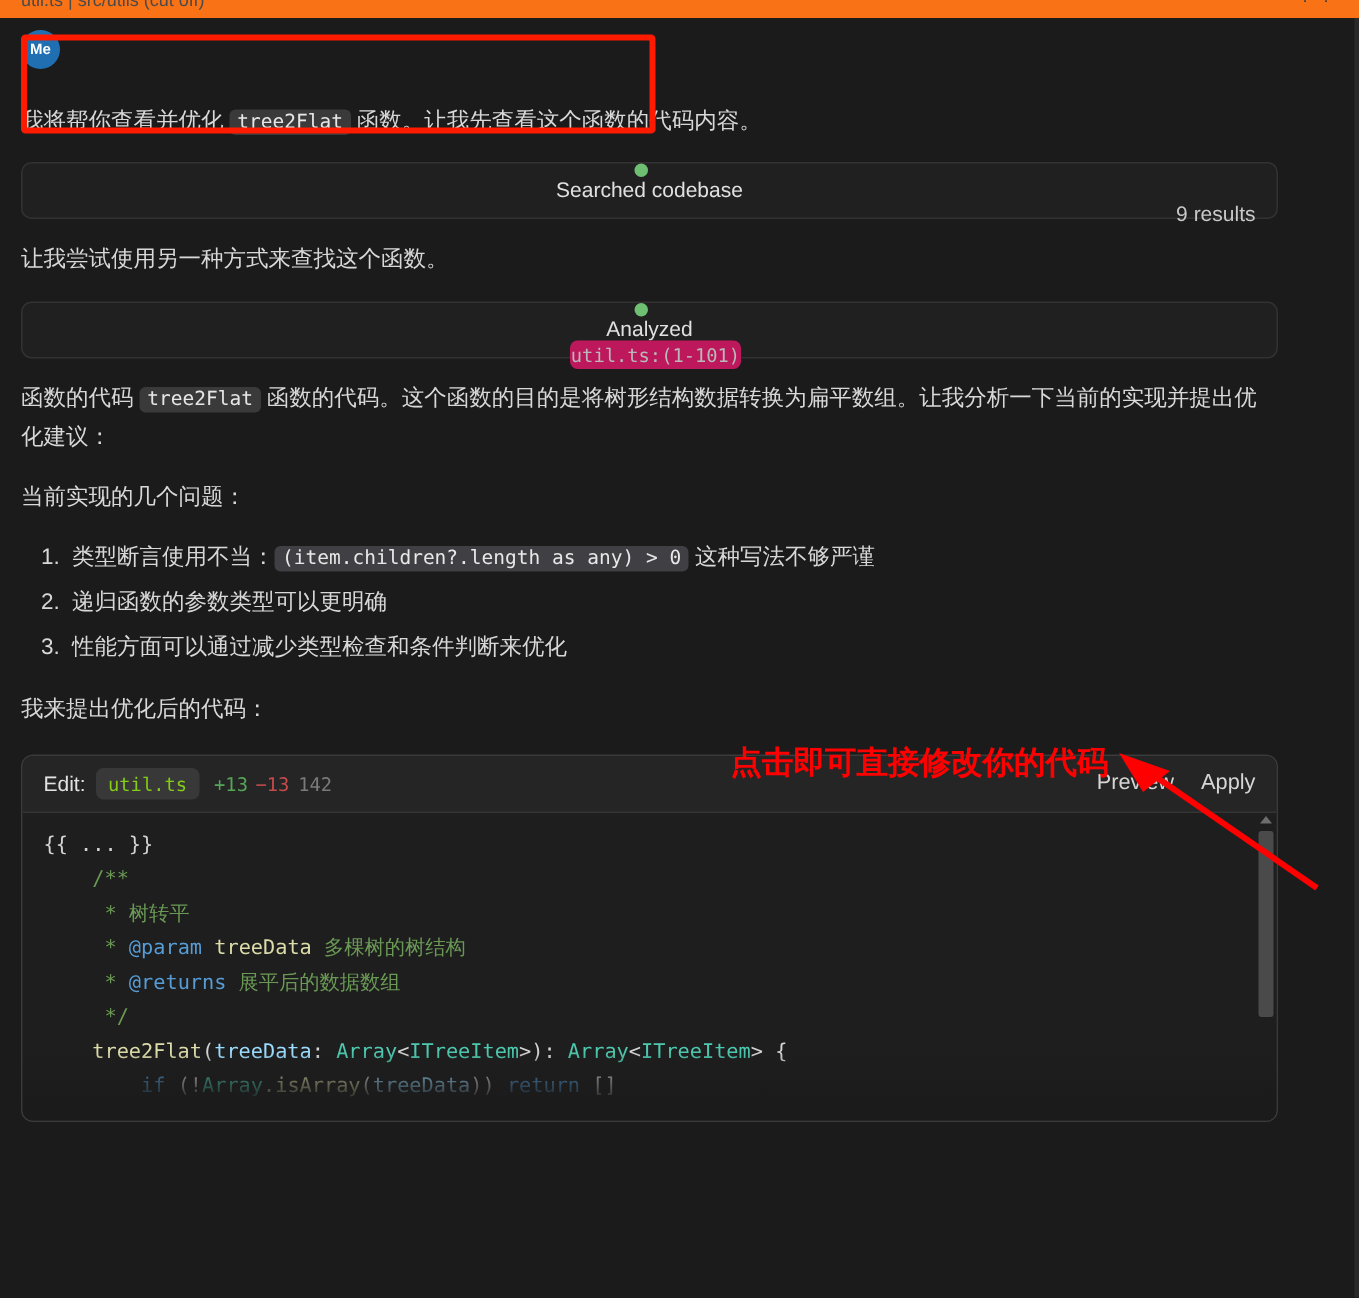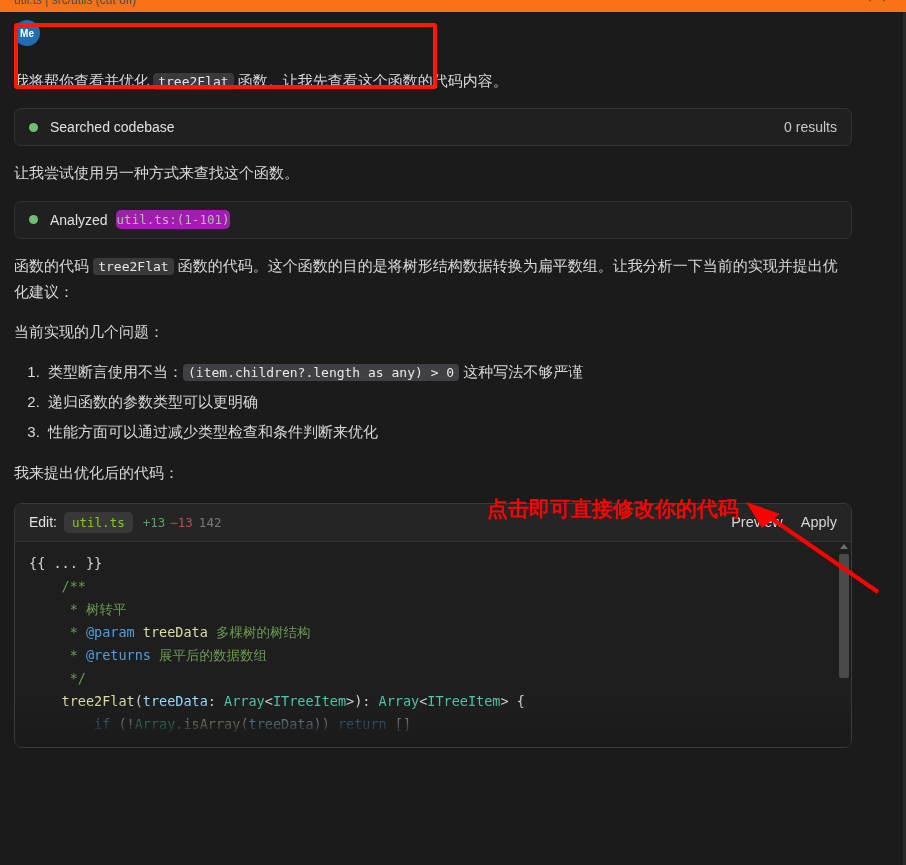--- a/index.html
+++ b/index.html
@@ -125,32 +125,33 @@
   .tool-card {
     margin: 14px 14px 0 14px;
     background: #202020;
     border: 1px solid #323232;
     border-radius: 7px;
     height: 38px;
     display: flex;
     align-items: center;
     padding: 0 14px;
     font-size: 14px;
+    flex-direction: column;
   }
   .dot {
     width: 9px; height: 9px;
     border-radius: 50%;
     background: #6fbf73;
     margin-right: 12px;
     flex: 0 0 auto;
   }
   .tool-label { color: #e0e0e0; }
   .tool-file {
     font-family: "DejaVu Sans Mono", "Liberation Mono", monospace;
-    background: #a21caf;
+    background: #be185d;
     color: #b9b9b9;
     border-radius: 5px;
     padding: 2px 1px;
     font-size: 12.5px;
     margin-left: 8px;
   }
   .tool-right {
     margin-left: auto;
     color: #c9c9c9;
     font-size: 14px;
@@ -319,21 +320,21 @@
   </div>
   <div class="red-box"></div>
 
   <div class="para">
     <span>我将帮你查看并优化 </span><code class="inline">tree2Flat</code><span> 函数。让我先查看这个函数的代码内容。</span>
   </div>
 
   <div class="tool-card">
     <span class="dot"></span>
     <span class="tool-label">Searched codebase</span>
-    <span class="tool-right">0 results</span>
+    <span class="tool-right">9 results</span>
   </div>
 
   <div class="para">让我尝试使用另一种方式来查找这个函数。</div>
 
   <div class="tool-card">
     <span class="dot"></span>
     <span class="tool-label">Analyzed</span>
     <span class="tool-file">util.ts:(1-101)</span>
   </div>
 

